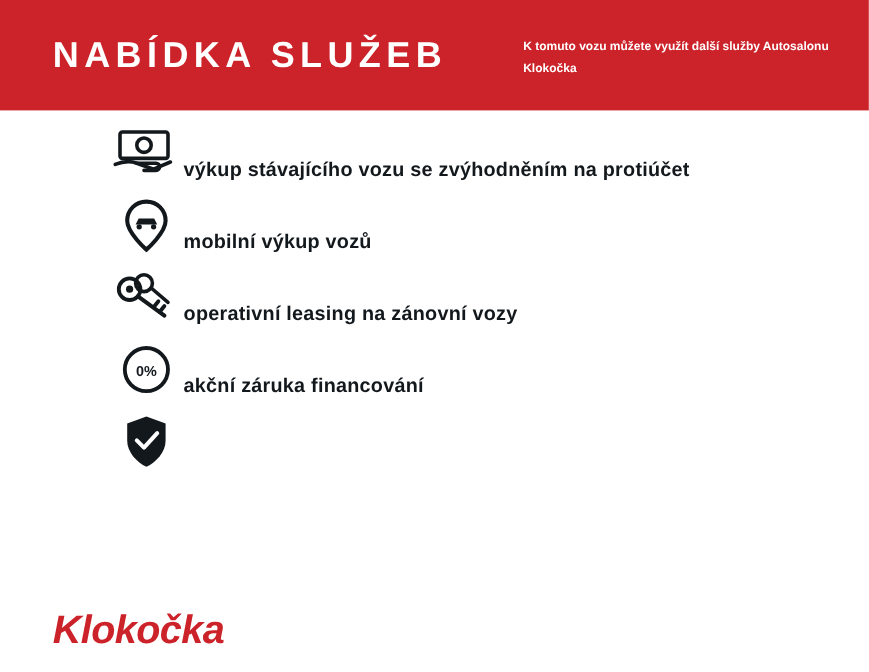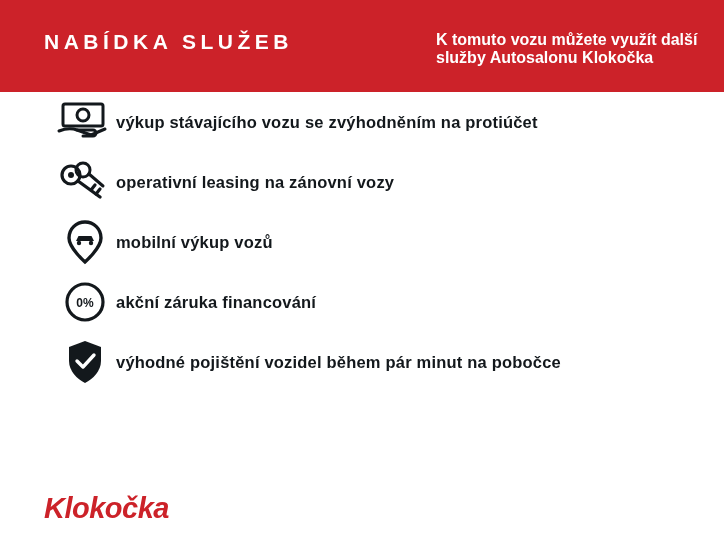--- a/index.html
+++ b/index.html
@@ -27,48 +27,49 @@
     height: 92px;
     background: #cc2229;
     display: flex;
     align-items: center;
   }
   .header-title {
     position: absolute;
     left: 44px;
     top: 30px;
     color: #ffffff;
-    font-size: 21px;
+    font-size: 30px;
     font-weight: bold;
     letter-spacing: 4.5px;
     white-space: nowrap;
   }
   .header-sub {
     position: absolute;
     left: 436px;
     top: 31px;
     width: 262px;
     color: #ffffff;
-    font-size: 16px;
+    font-size: 10px;
     font-weight: bold;
     line-height: 18px;
   }
 
   
   .services {
     position: absolute;
     left: 0;
     top: 92px;
     width: 724px;
   }
   .service-row {
     position: relative;
     height: 60px;
     display: flex;
-    align-items: center;
+    align-items: flex-end;
+    padding-left: 37px;
   }
   .service-icon {
     position: relative;
     width: 62px;
     min-width: 62px;
     margin-left: 54px;
     height: 48px;
     display: flex;
     align-items: center;
     justify-content: center;
@@ -85,22 +86,22 @@
   .footer {
     position: absolute;
     left: 0;
     bottom: 0;
     width: 724px;
     height: 72px;
   }
   .logo {
     position: absolute;
     left: 44px;
-    top: 4px;
-    font-size: 29px;
+    top: 18px;
+    font-size: 33px;
     font-weight: bold;
     font-style: italic;
     color: #cc2229;
     letter-spacing: -0.5px;
     font-family: "Liberation Sans", sans-serif;
   }
   svg { display: block; }
 </style>
 </head>
 <body>
@@ -122,64 +123,63 @@
           <path d="M2 30 q10 -4 18 -1 l14 5" fill="none" stroke="#13181c" stroke-width="3" stroke-linecap="round"></path>
           <path d="M20 29 l16 0 a3 3 0 0 1 0 6 l-10 0" fill="none" stroke="#13181c" stroke-width="3" stroke-linecap="round"></path>
           <path d="M34 34 l14 -6" fill="none" stroke="#13181c" stroke-width="3" stroke-linecap="round"></path>
         </svg>
       </div>
       <div class="service-label">výkup stávajícího vozu se zvýhodněním na protiúčet</div>
     </div>
 
     <div class="service-row">
       <div class="service-icon">
+        <svg width="40" height="46" viewBox="0 0 40 46">
+          <path d="M20 3 C11 3 4 10 4 19 C4 29 20 43 20 43 C20 43 36 29 36 19 C36 10 29 3 20 3 Z" fill="none" stroke="#13181c" stroke-width="3.4"></path>
+          <path d="M11 22 l2.5 -5 h13 l2.5 5 z" fill="#13181c"></path>
+          <circle cx="14" cy="24" r="2.2" fill="#13181c"></circle>
+          <circle cx="26" cy="24" r="2.2" fill="#13181c"></circle>
+        </svg>
+      </div>
+      <div class="service-label">mobilní výkup vozů</div>
+    </div>
+
+    <div class="service-row">
+      <div class="service-icon">
         <svg width="56" height="42" viewBox="0 0 56 42">
           <circle cx="14" cy="14" r="9" fill="none" stroke="#13181c" stroke-width="3.2"></circle>
           <circle cx="14" cy="14" r="3" fill="#13181c"></circle>
           <path d="M21 20 l22 16" stroke="#13181c" stroke-width="3.4" stroke-linecap="round"></path>
           <path d="M34 29 l4 -5" stroke="#13181c" stroke-width="3.2" stroke-linecap="round"></path>
           <path d="M39 33 l4 -5" stroke="#13181c" stroke-width="3.2" stroke-linecap="round"></path>
           <circle cx="26" cy="9" r="7" fill="none" stroke="#13181c" stroke-width="3"></circle>
           <path d="M32 13 l14 12" stroke="#13181c" stroke-width="3" stroke-linecap="round"></path>
         </svg>
       </div>
       <div class="service-label">operativní leasing na zánovní vozy</div>
-    </div>
-
-    <div class="service-row">
-      <div class="service-icon">
-        <svg width="40" height="46" viewBox="0 0 40 46">
-          <path d="M20 3 C11 3 4 10 4 19 C4 29 20 43 20 43 C20 43 36 29 36 19 C36 10 29 3 20 3 Z" fill="none" stroke="#13181c" stroke-width="3.4"></path>
-          <path d="M11 22 l2.5 -5 h13 l2.5 5 z" fill="#13181c"></path>
-          <circle cx="14" cy="24" r="2.2" fill="#13181c"></circle>
-          <circle cx="26" cy="24" r="2.2" fill="#13181c"></circle>
-        </svg>
-      </div>
-      <div class="service-label">mobilní výkup vozů</div>
     </div>
 
     <div class="service-row">
       <div class="service-icon">
         <svg width="42" height="42" viewBox="0 0 42 42">
           <circle cx="21" cy="21" r="18" fill="none" stroke="#13181c" stroke-width="3.2"></circle>
           <text x="21" y="26" text-anchor="middle" font-family="Liberation Sans, sans-serif" font-size="12" font-weight="bold" fill="#13181c">0%</text>
         </svg>
       </div>
       <div class="service-label">akční záruka financování</div>
     </div>
 
 
     <div class="service-row">
       <div class="service-icon">
         <svg width="40" height="46" viewBox="0 0 40 46">
           <path d="M20 2 L36 8 V22 C36 32 28 40 20 44 C12 40 4 32 4 22 V8 Z" fill="#13181c"></path>
           <path d="M12 22 l6 6 l11 -12" fill="none" stroke="#ffffff" stroke-width="3.4" stroke-linecap="round" stroke-linejoin="round"></path>
         </svg>
       </div>
-      <div class="service-label">výhodné pojištění vozidel během pár minut na pobočce</div>
     </div>
 
   </div>
 
   <div class="footer">
     <div class="logo">Klokočka</div>
   </div>
 
 </div>
 

